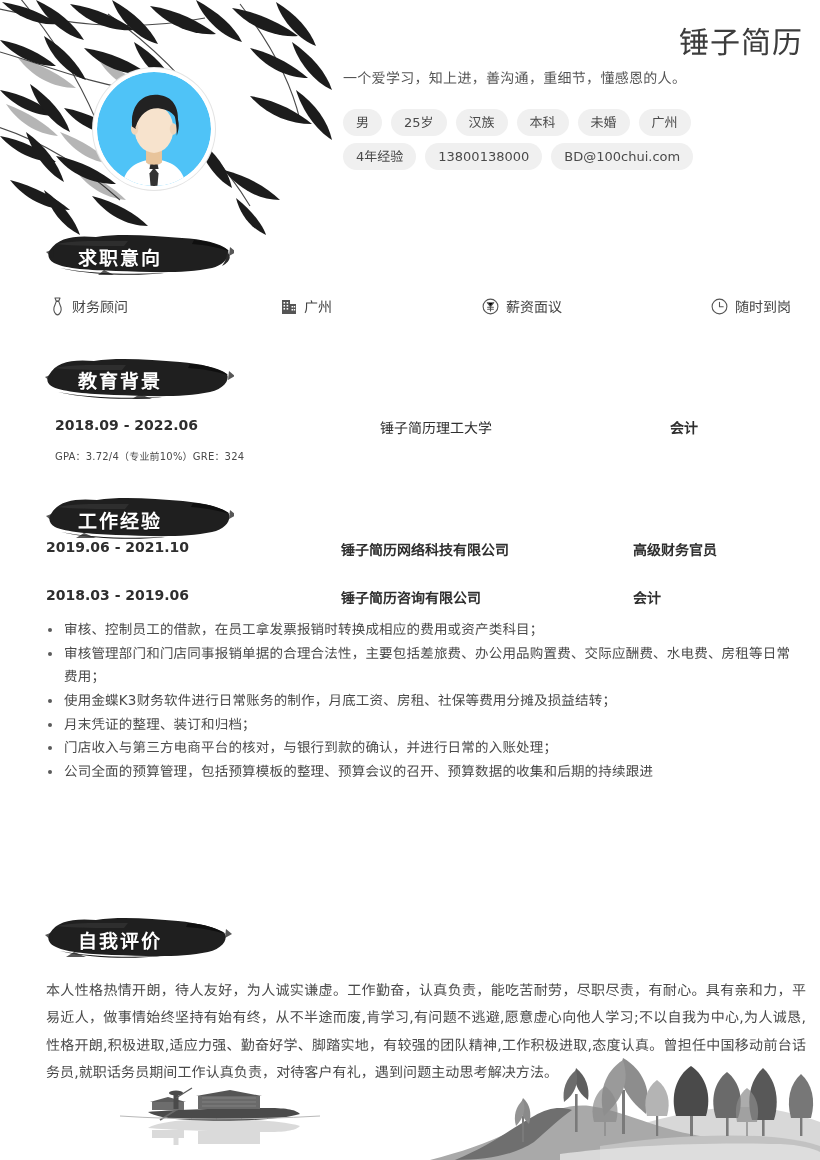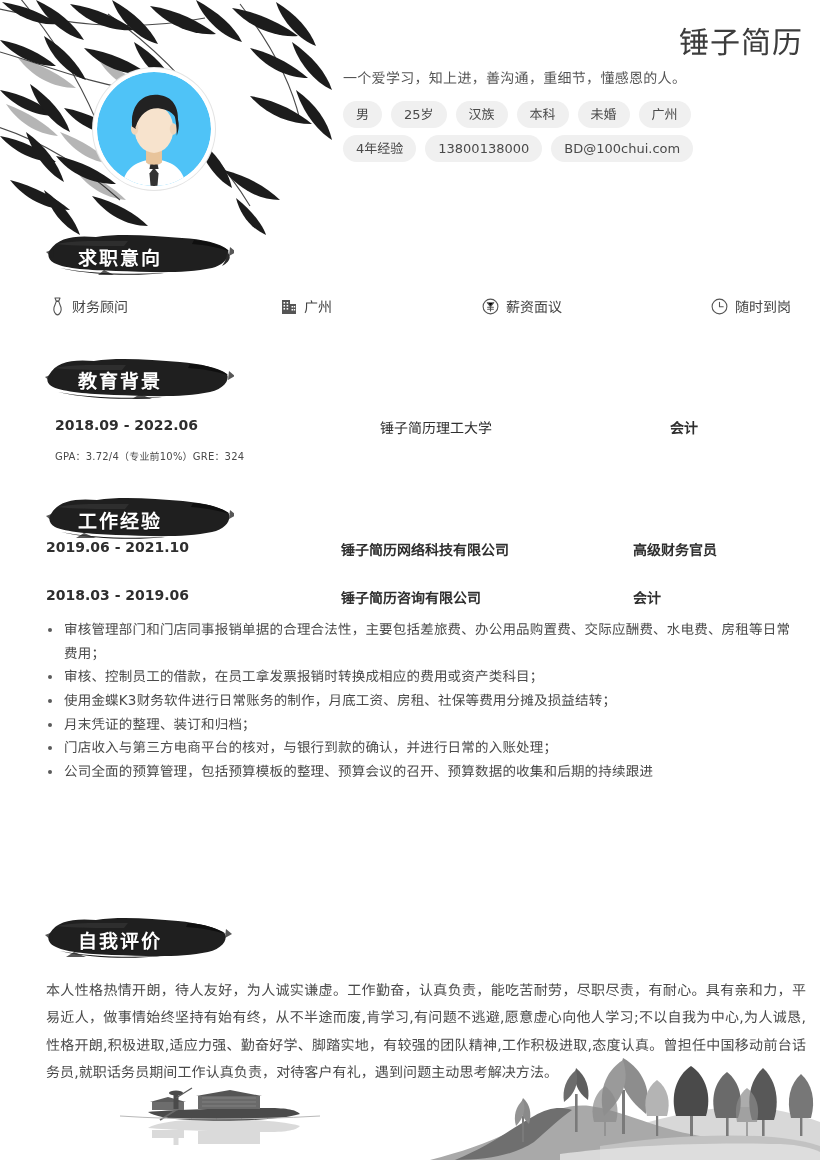--- a/index.html
+++ b/index.html
@@ -65,21 +65,21 @@
     font-weight: 400;
     color: #3c3c3c;
     letter-spacing: 1px;
     margin: 0 0 6px 0;
     line-height: 1.25;
     text-align: right;
   }
   .tagline {
     font-size: 14px;
     color: #555555;
-    margin: 0 0 12px 0;
+    margin: 0 0 20px 0;
     line-height: 1.5;
     letter-spacing: .3px;
   }
   .pill-row {
     display: flex;
     flex-wrap: wrap;
     gap: 7px 9px;
     max-width: 420px;
   }
   .pill {
@@ -444,22 +444,22 @@
     </div>
   </div>
 
   <div style="margin-top:26px;">
     <div class="entry-head">
       <span class="col-date">2018.03 - 2019.06</span>
       <span class="col-mid">锤子简历咨询有限公司</span>
       <span class="col-right">会计</span>
     </div>
     <ul class="bullets">
+      <li>审核、控制员工的借款，在员工拿发票报销时转换成相应的费用或资产类科目；</li>
       <li>审核管理部门和门店同事报销单据的合理合法性，主要包括差旅费、办公用品购置费、交际应酬费、水电费、房租等日常费用；</li>
-      <li>审核、控制员工的借款，在员工拿发票报销时转换成相应的费用或资产类科目；</li>
       <li>使用金蝶K3财务软件进行日常账务的制作，月底工资、房租、社保等费用分摊及损益结转；</li>
       <li>月末凭证的整理、装订和归档；</li>
       <li>门店收入与第三方电商平台的核对，与银行到款的确认，并进行日常的入账处理；</li>
       <li>公司全面的预算管理，包括预算模板的整理、预算会议的召开、预算数据的收集和后期的持续跟进</li>
     </ul>
   </div>
 </div>
 
 <div class="section" style="top:915px;">
   <div class="banner">

